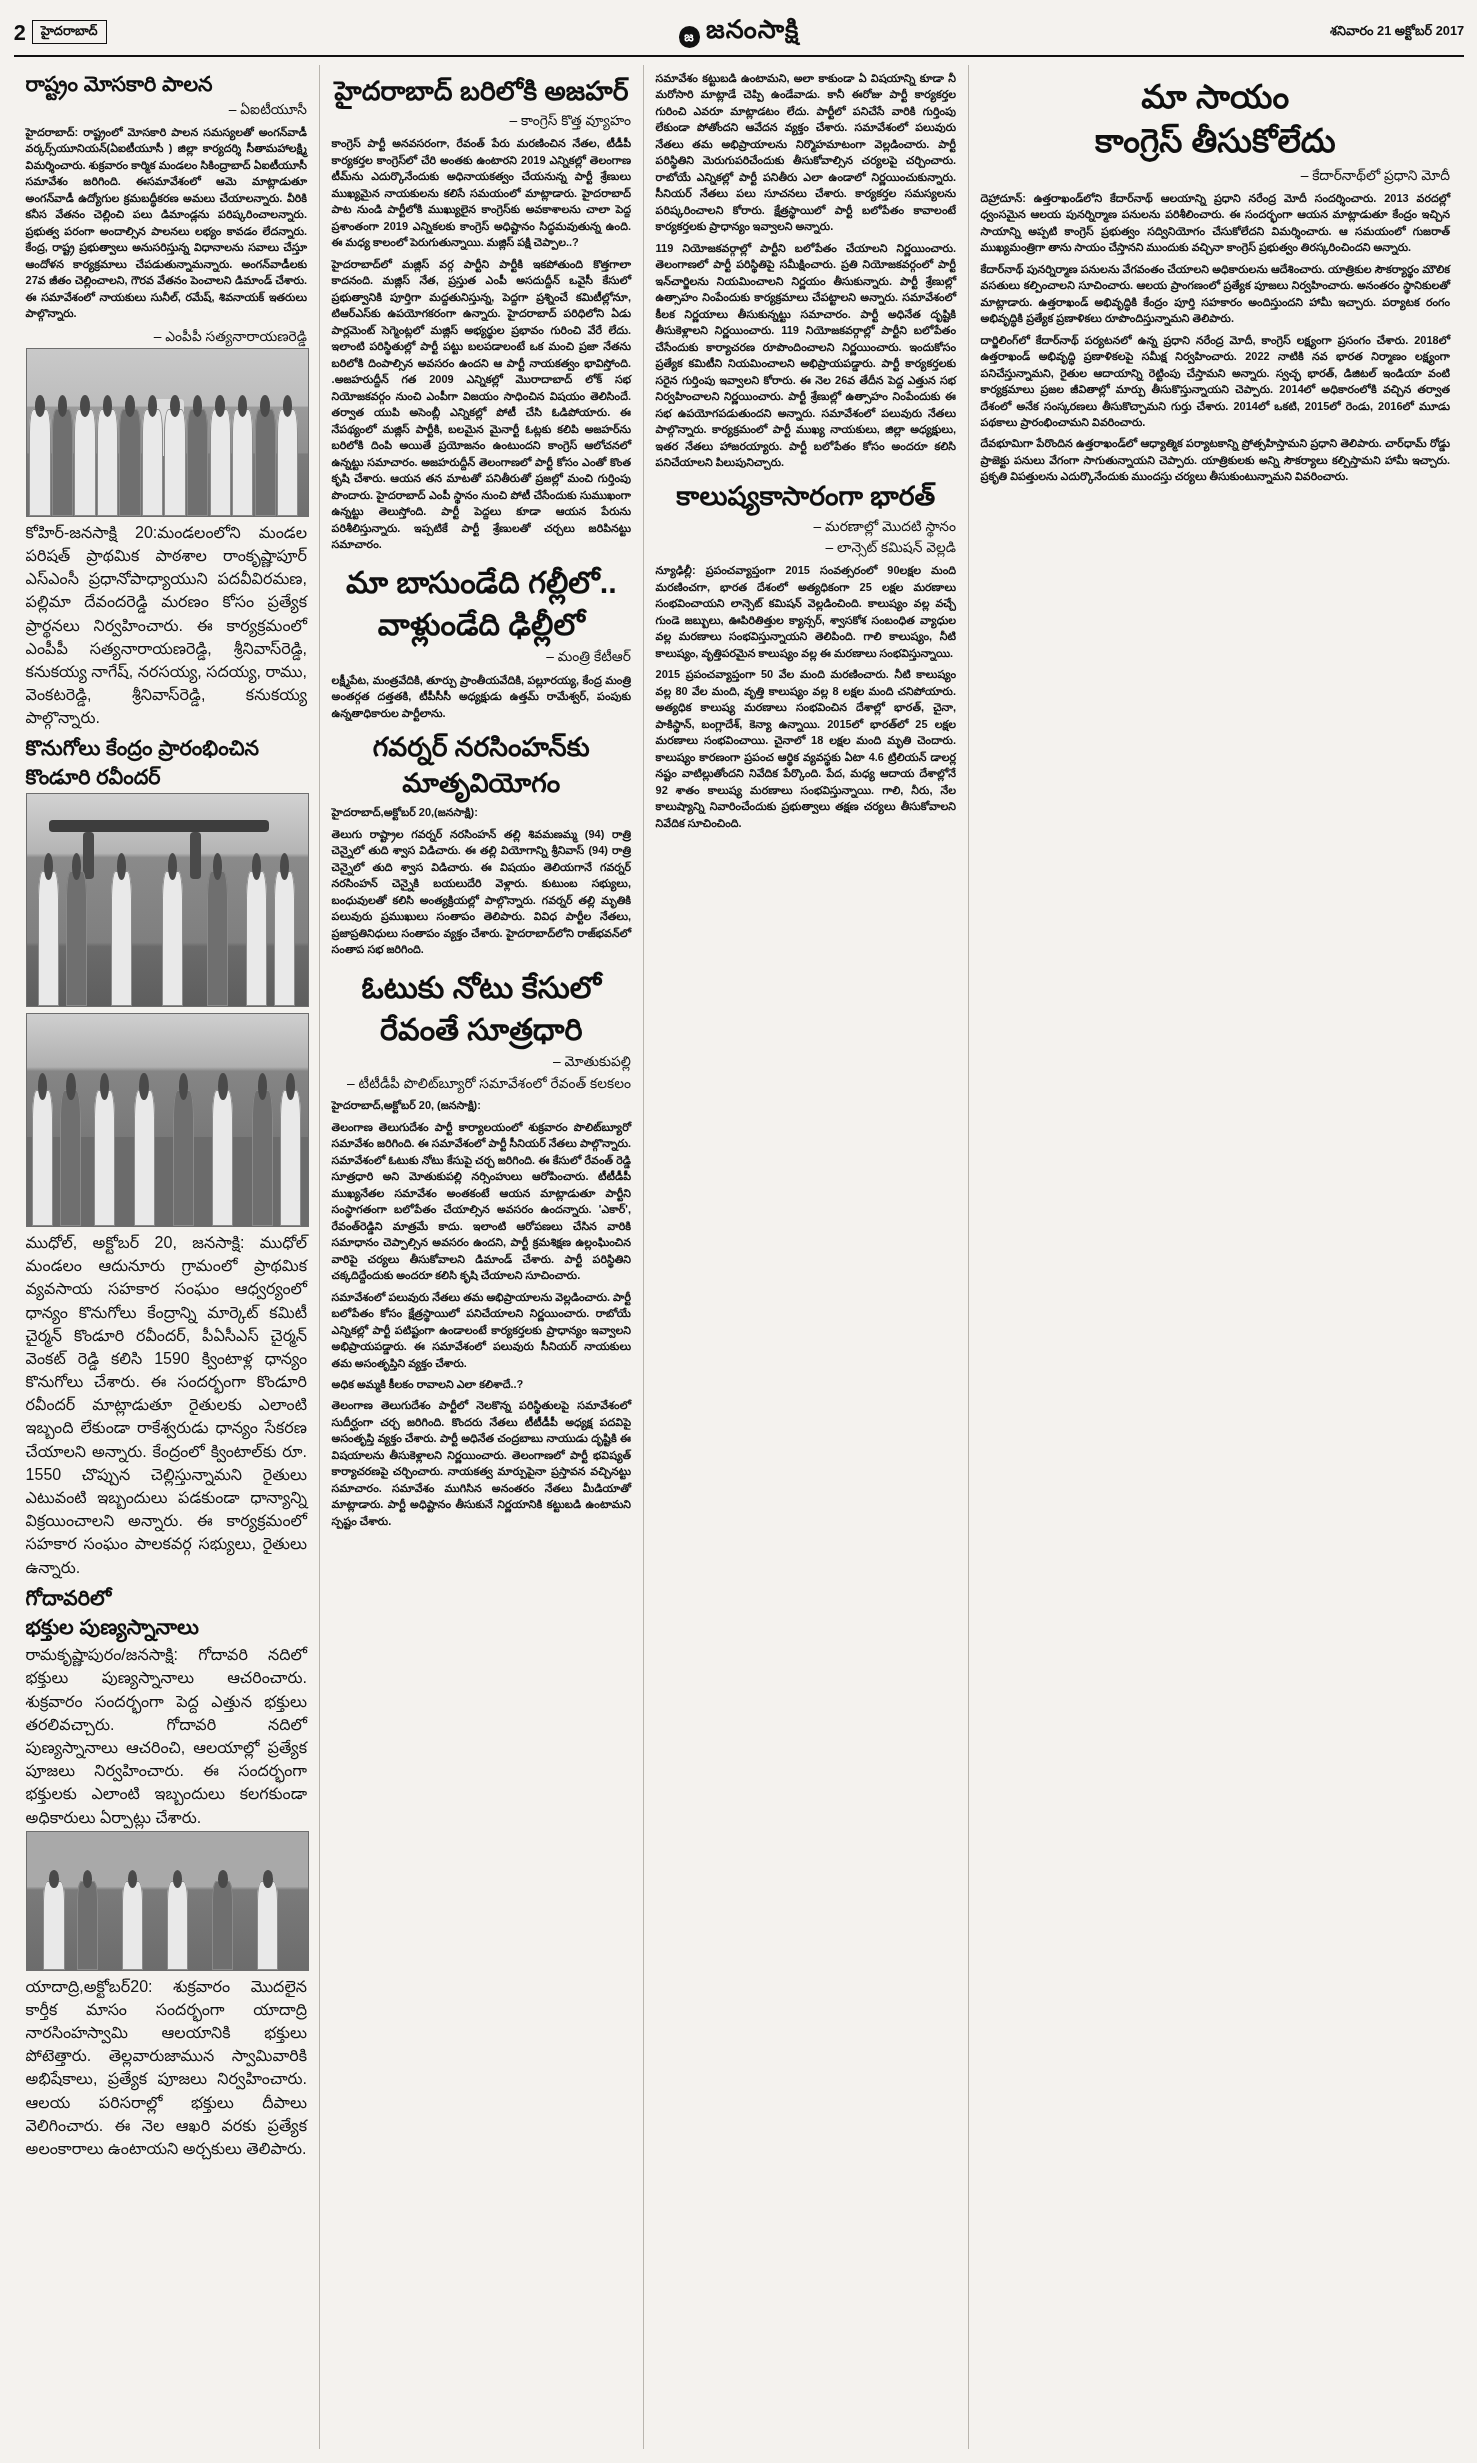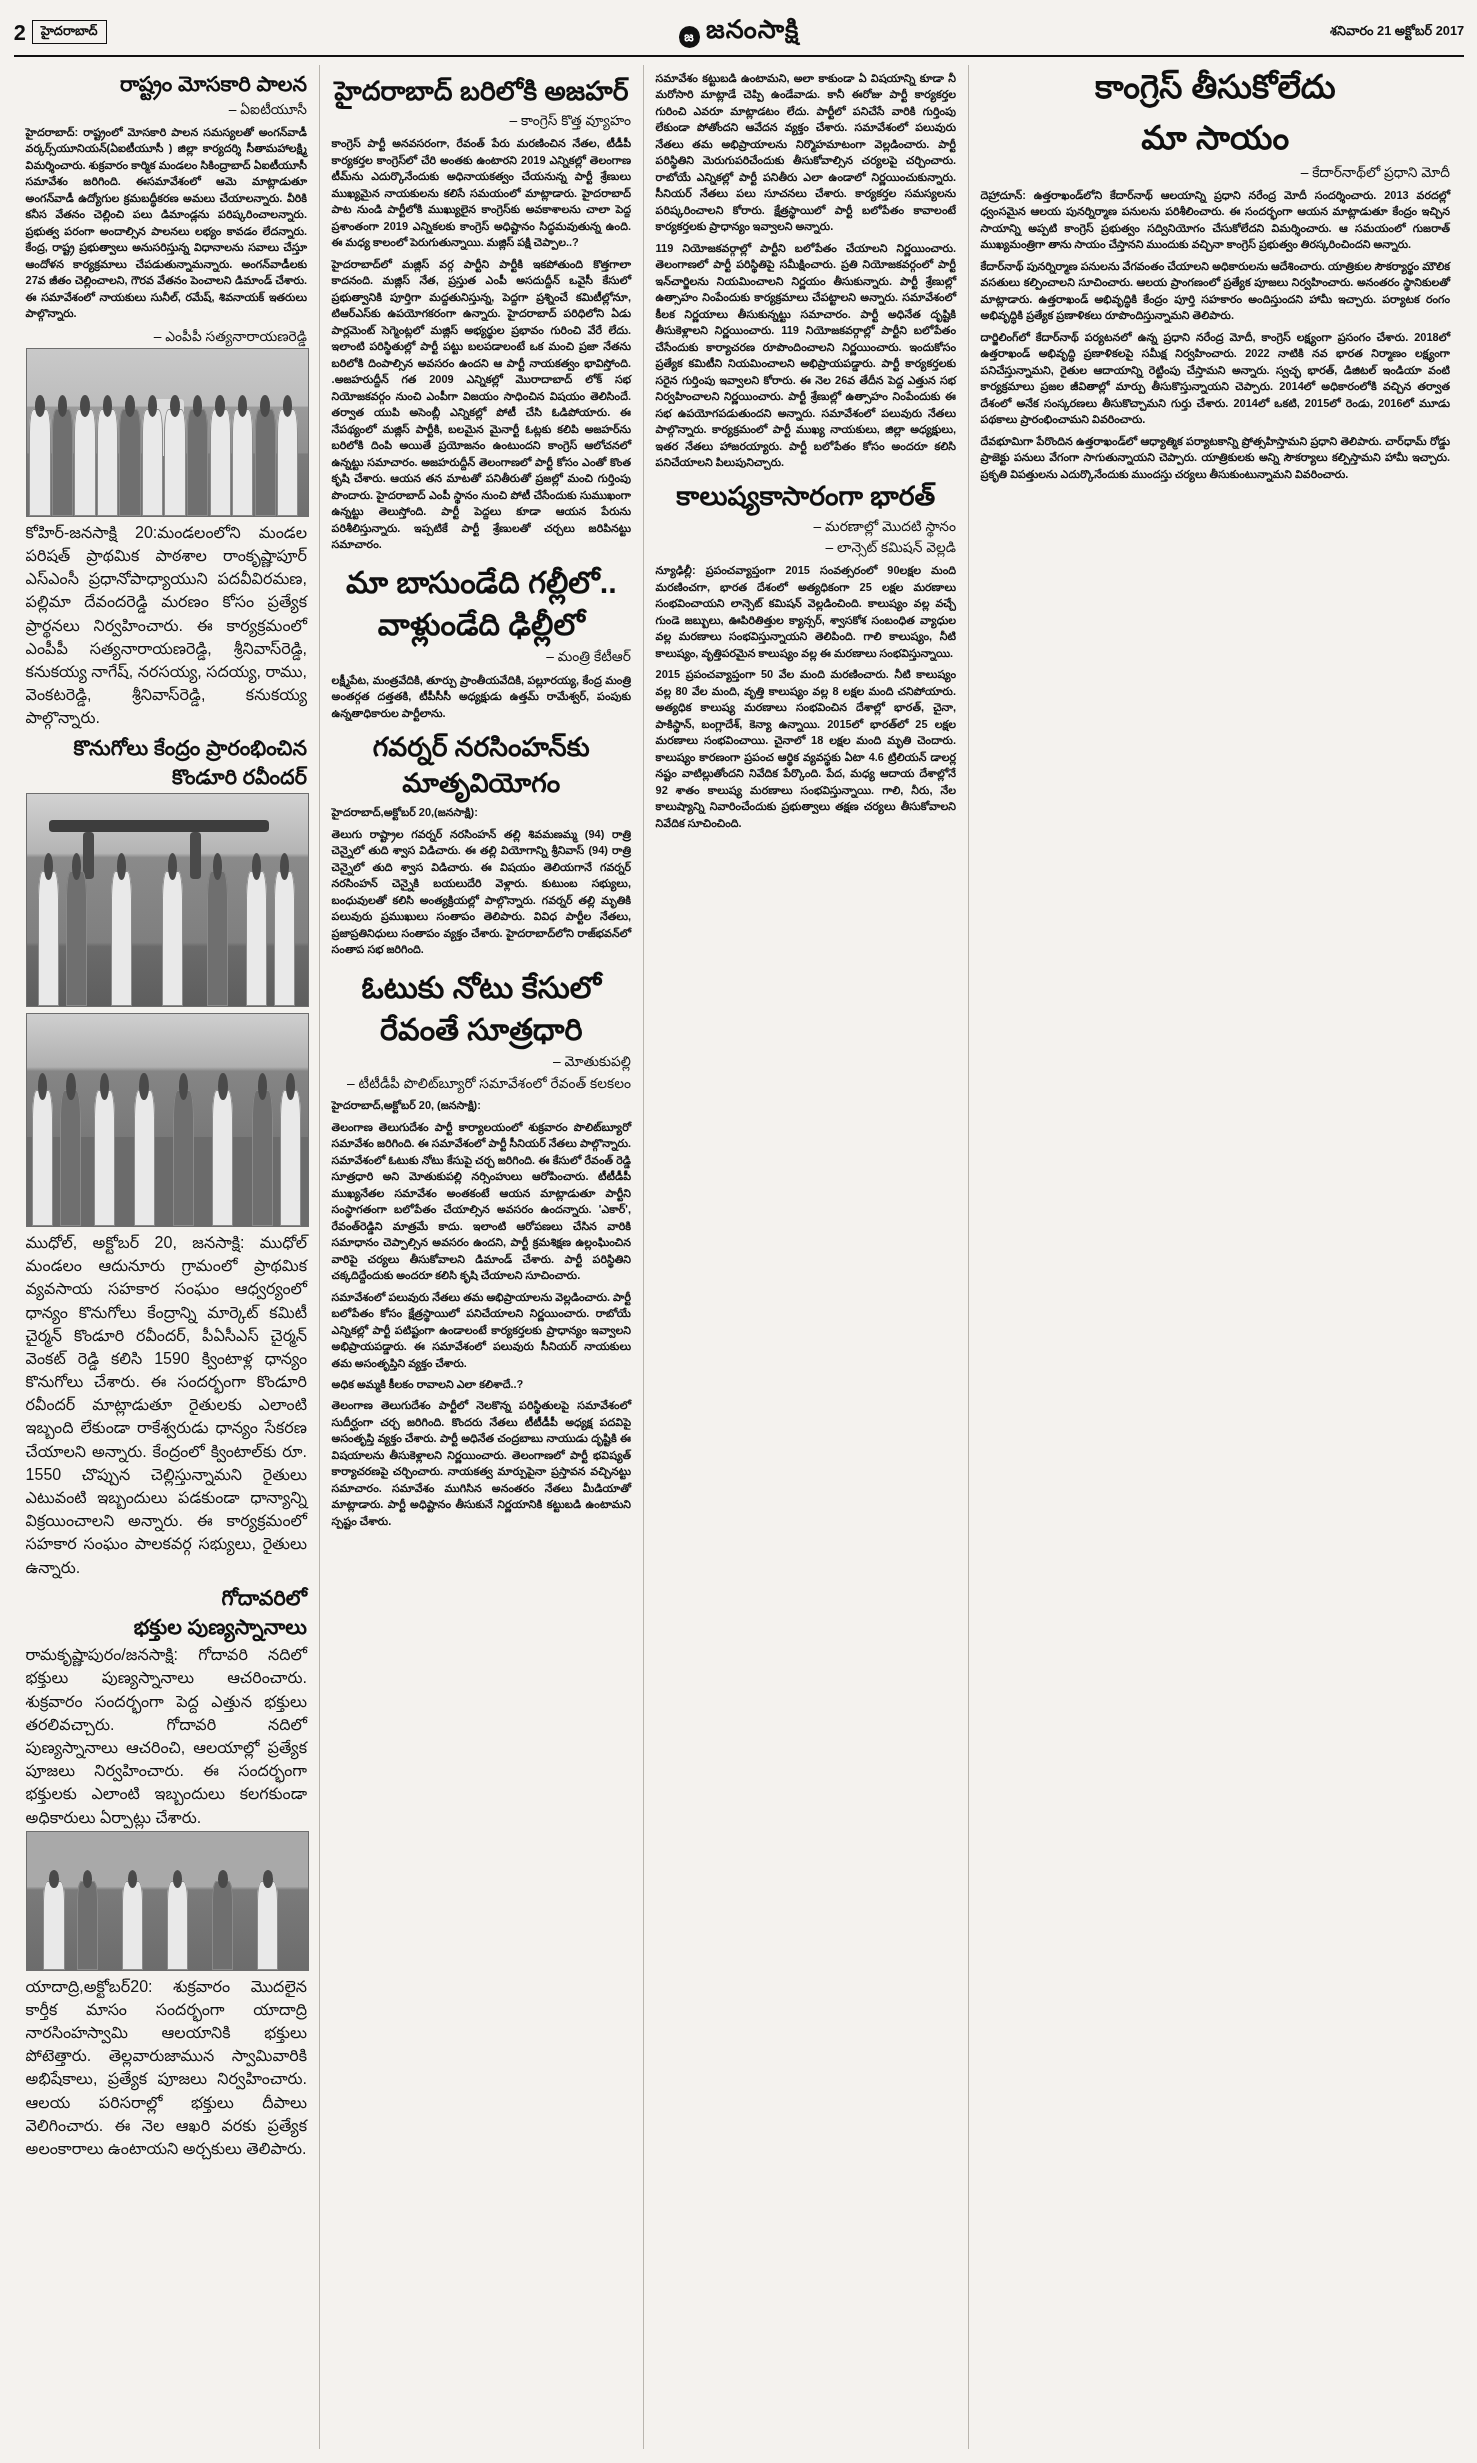--- a/index.html
+++ b/index.html
@@ -17,21 +17,21 @@
 
   
   .cols{display:flex;gap:0;margin-top:7.9px;height:2384px;}
   .col{box-sizing:border-box;padding:0 11.8px;}
   .col1{width:305px;}
   .col2{width:325px;border-left:1px solid #b9b5ae;border-right:1px solid #b9b5ae;}
   .col3{width:325px;border-right:1px solid #b9b5ae;}
   .col4{width:493px;}
 
   
-  .hl{font-size:20.7px;font-weight:bold;text-align:right;line-height:1.25;margin:5.9px 0 3px;}
+  .hl{font-size:20.7px;font-weight:bold;text-align:left;line-height:1.25;margin:5.9px 0 3px;}
   .hl-lg{font-size:26.6px;font-weight:bold;text-align:center;line-height:1.22;margin:9.9px 0 3.9px;}
   .hl-xl{font-size:30.5px;font-weight:bold;text-align:center;line-height:1.2;margin:11.8px 0 4.9px;}
   .sub-r{font-size:13.8px;text-align:right;line-height:1.4;margin:2px 0;}
   .body{font-size:11px;line-height:1.5;text-align:justify;margin:4.9px 0;font-weight:bold;}
   .dateline{font-size:11px;font-weight:bold;text-align:left;margin:5.9px 0 2px;}
   .dateline-l{font-size:11px;font-weight:bold;margin:5.9px 0 2px;}
   .caption{font-size:16px;line-height:1.45;text-align:justify;margin:3.9px 0 2px;}
 
   
   .photo{width:100%;background:#8d8d8d;position:relative;overflow:hidden;border:1px solid #6d6d6d;}
@@ -201,22 +201,22 @@
         <div class="sub-r">– లాన్సెట్ కమిషన్ వెల్లడి</div>
         <div class="body">న్యూఢిల్లీ: ప్రపంచవ్యాప్తంగా 2015 సంవత్సరంలో 90లక్షల మంది మరణించగా, భారత దేశంలో అత్యధికంగా 25 లక్షల మరణాలు సంభవించాయని లాన్సెట్ కమిషన్ వెల్లడించింది. కాలుష్యం వల్ల వచ్చే గుండె జబ్బులు, ఊపిరితిత్తుల క్యాన్సర్, శ్వాసకోశ సంబంధిత వ్యాధుల వల్ల మరణాలు సంభవిస్తున్నాయని తెలిపింది. గాలి కాలుష్యం, నీటి కాలుష్యం, వృత్తిపరమైన కాలుష్యం వల్ల ఈ మరణాలు సంభవిస్తున్నాయి.</div>
         <div class="body">2015 ప్రపంచవ్యాప్తంగా 50 వేల మంది మరణించారు. నీటి కాలుష్యం వల్ల 80 వేల మంది, వృత్తి కాలుష్యం వల్ల 8 లక్షల మంది చనిపోయారు. అత్యధిక కాలుష్య మరణాలు సంభవించిన దేశాల్లో భారత్, చైనా, పాకిస్థాన్, బంగ్లాదేశ్, కెన్యా ఉన్నాయి. 2015లో భారత్‌లో 25 లక్షల మరణాలు సంభవించాయి. చైనాలో 18 లక్షల మంది మృతి చెందారు. కాలుష్యం కారణంగా ప్రపంచ ఆర్థిక వ్యవస్థకు ఏటా 4.6 ట్రిలియన్ డాలర్ల నష్టం వాటిల్లుతోందని నివేదిక పేర్కొంది. పేద, మధ్య ఆదాయ దేశాల్లోనే 92 శాతం కాలుష్య మరణాలు సంభవిస్తున్నాయి. గాలి, నీరు, నేల కాలుష్యాన్ని నివారించేందుకు ప్రభుత్వాలు తక్షణ చర్యలు తీసుకోవాలని నివేదిక సూచించింది.</div>
       </div>
 
     </div>
 
     <div class="col col4">
 
       <div>
+        <div class="hl-xl" style="font-size:33px">మా సాయం</div>
         <div class="hl-xl tight" style="font-size:33px">కాంగ్రెస్ తీసుకోలేదు</div>
-        <div class="hl-xl" style="font-size:33px">మా సాయం</div>
         <div class="sub-r">– కేదార్‌నాథ్‌లో ప్రధాని మోదీ</div>
         <div class="body">దెహ్రాదూన్: ఉత్తరాఖండ్‌లోని కేదార్‌నాథ్ ఆలయాన్ని ప్రధాని నరేంద్ర మోదీ సందర్శించారు. 2013 వరదల్లో ధ్వంసమైన ఆలయ పునర్నిర్మాణ పనులను పరిశీలించారు. ఈ సందర్భంగా ఆయన మాట్లాడుతూ కేంద్రం ఇచ్చిన సాయాన్ని అప్పటి కాంగ్రెస్ ప్రభుత్వం సద్వినియోగం చేసుకోలేదని విమర్శించారు. ఆ సమయంలో గుజరాత్ ముఖ్యమంత్రిగా తాను సాయం చేస్తానని ముందుకు వచ్చినా కాంగ్రెస్ ప్రభుత్వం తిరస్కరించిందని అన్నారు.</div>
         <div class="body">కేదార్‌నాథ్ పునర్నిర్మాణ పనులను వేగవంతం చేయాలని అధికారులను ఆదేశించారు. యాత్రికుల సౌకర్యార్థం మౌలిక వసతులు కల్పించాలని సూచించారు. ఆలయ ప్రాంగణంలో ప్రత్యేక పూజలు నిర్వహించారు. అనంతరం స్థానికులతో మాట్లాడారు. ఉత్తరాఖండ్ అభివృద్ధికి కేంద్రం పూర్తి సహకారం అందిస్తుందని హామీ ఇచ్చారు. పర్యాటక రంగం అభివృద్ధికి ప్రత్యేక ప్రణాళికలు రూపొందిస్తున్నామని తెలిపారు.</div>
         <div class="body">దార్జిలింగ్‌లో కేదార్‌నాథ్ పర్యటనలో ఉన్న ప్రధాని నరేంద్ర మోదీ, కాంగ్రెస్ లక్ష్యంగా ప్రసంగం చేశారు. 2018లో ఉత్తరాఖండ్ అభివృద్ధి ప్రణాళికలపై సమీక్ష నిర్వహించారు. 2022 నాటికి నవ భారత నిర్మాణం లక్ష్యంగా పనిచేస్తున్నామని, రైతుల ఆదాయాన్ని రెట్టింపు చేస్తామని అన్నారు. స్వచ్ఛ భారత్, డిజిటల్ ఇండియా వంటి కార్యక్రమాలు ప్రజల జీవితాల్లో మార్పు తీసుకొస్తున్నాయని చెప్పారు. 2014లో అధికారంలోకి వచ్చిన తర్వాత దేశంలో అనేక సంస్కరణలు తీసుకొచ్చామని గుర్తు చేశారు. 2014లో ఒకటి, 2015లో రెండు, 2016లో మూడు పథకాలు ప్రారంభించామని వివరించారు.</div>
         <div class="body">దేవభూమిగా పేరొందిన ఉత్తరాఖండ్‌లో ఆధ్యాత్మిక పర్యాటకాన్ని ప్రోత్సహిస్తామని ప్రధాని తెలిపారు. చార్‌ధామ్ రోడ్డు ప్రాజెక్టు పనులు వేగంగా సాగుతున్నాయని చెప్పారు. యాత్రికులకు అన్ని సౌకర్యాలు కల్పిస్తామని హామీ ఇచ్చారు. ప్రకృతి విపత్తులను ఎదుర్కొనేందుకు ముందస్తు చర్యలు తీసుకుంటున్నామని వివరించారు.</div>
       </div>
 
     </div>
 
   </div>

